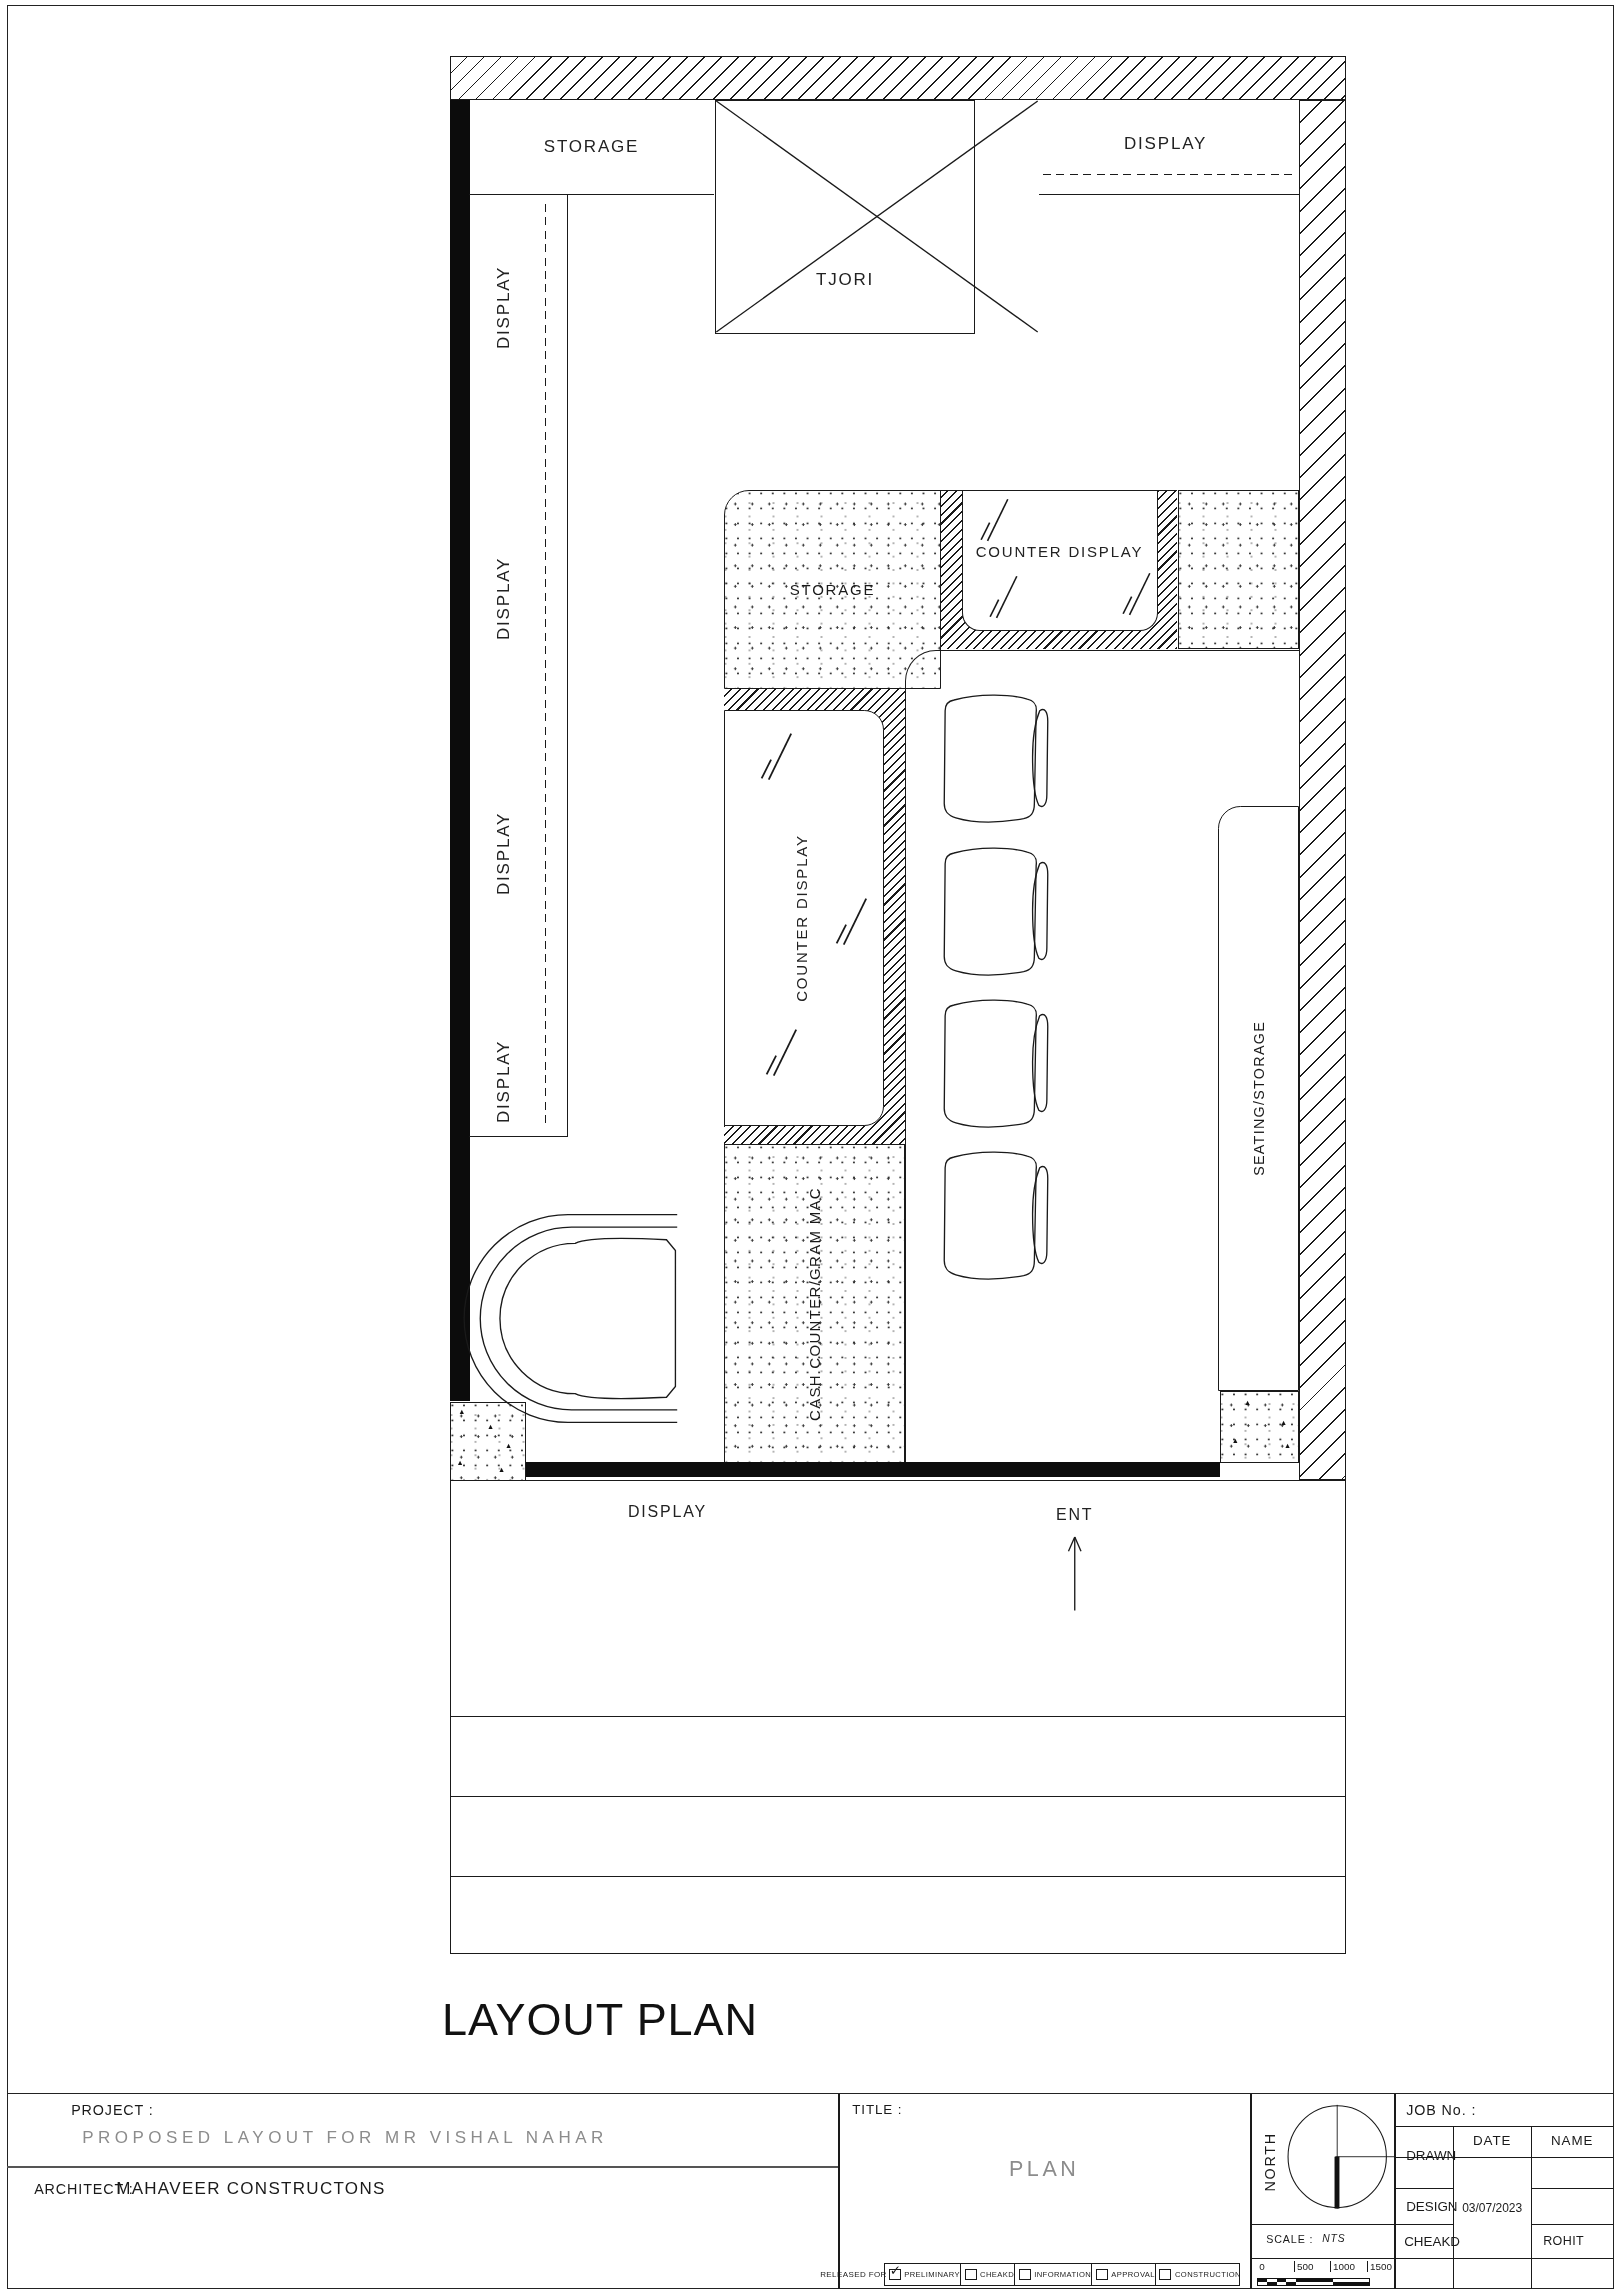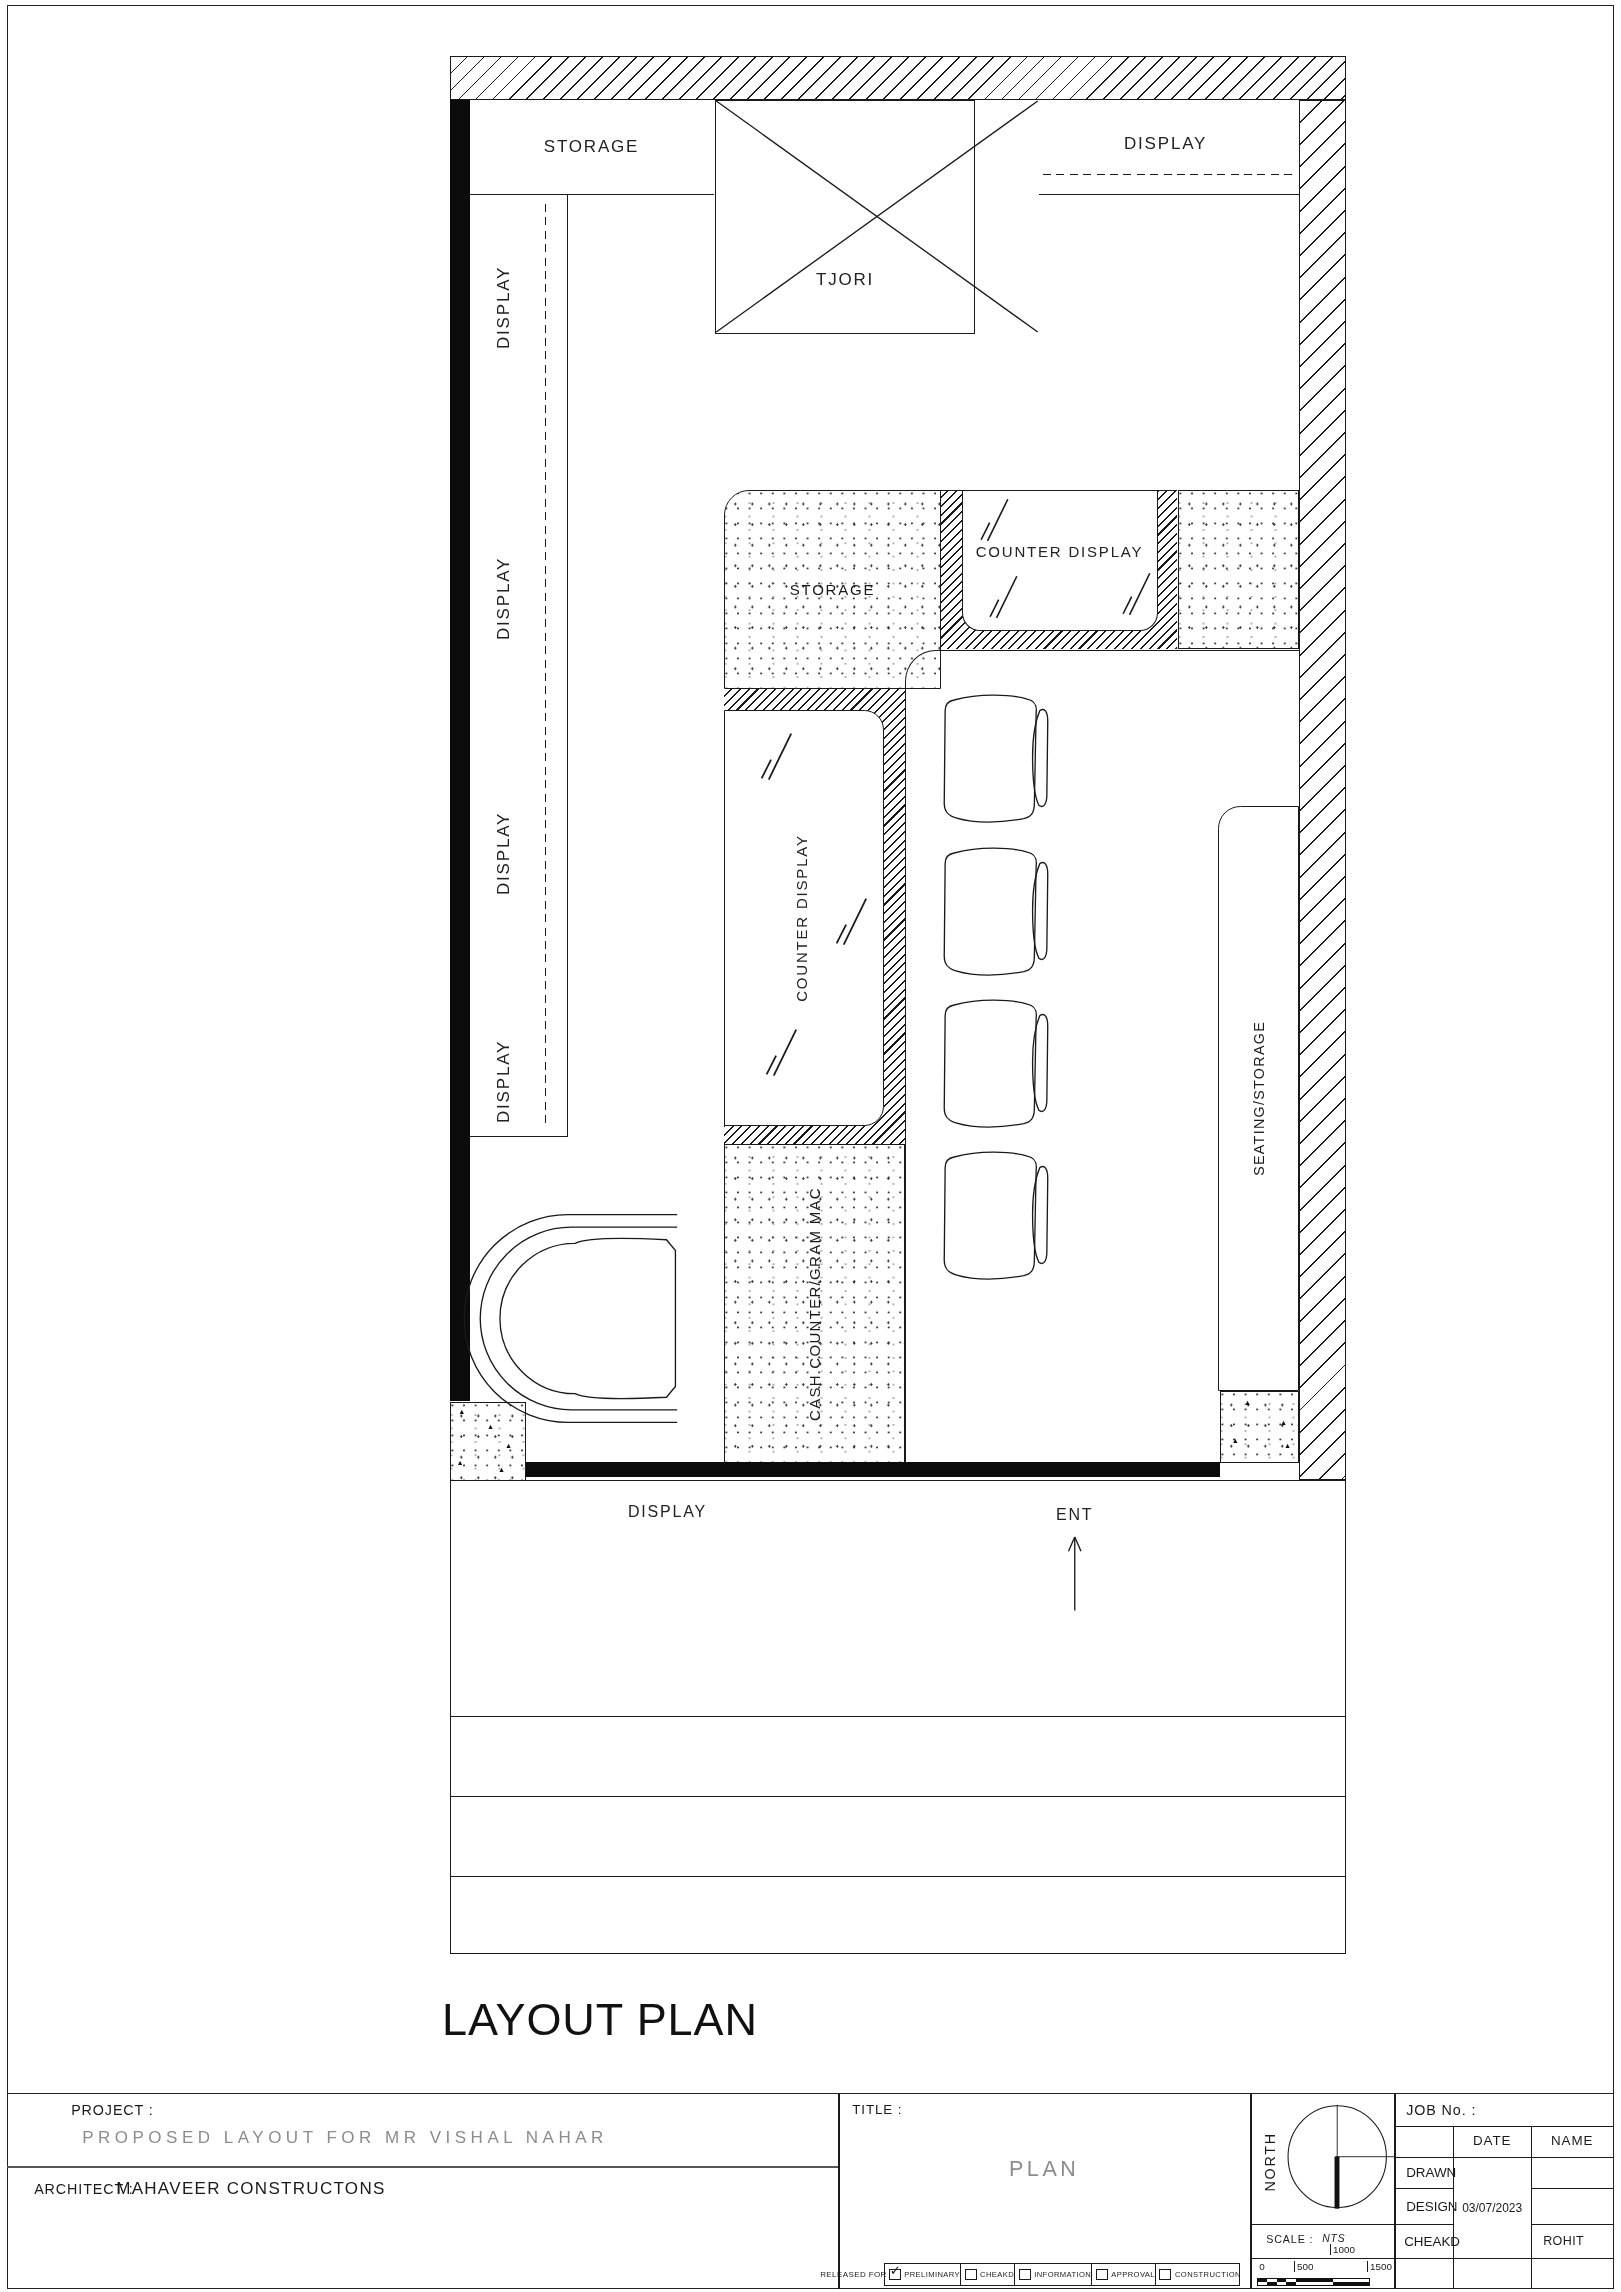--- a/index.html
+++ b/index.html
@@ -231,41 +231,41 @@
       <rect x="61" y="62" width="5.5" height="58" style="fill:#111;stroke:none;"></rect>
     </svg>
 
     <div class="ln" style="left:1243px;top:130px;width:144px;height:1.3px;"></div>
     <div class="tb-text" style="left:1259px;top:139px;font-size:10.7px;letter-spacing:0.9px;">SCALE :</div>
     <div class="tb-text" style="left:1315px;top:139px;font-size:10.3px;letter-spacing:0.9px;font-style:italic;">NTS</div>
 
     <div class="ln" style="left:1243px;top:164px;width:144px;height:1.3px;"></div>
     <div class="tb-text" style="left:1252px;top:167px;font-size:9.9px;">0</div>
     <div class="tb-text" style="left:1287px;top:167px;font-size:9.9px;border-left:0.9px solid #1a1a1a;padding-left:1.8px;">500</div>
-    <div class="tb-text" style="left:1323px;top:150px;font-size:9.9px;border-left:0.9px solid #1a1a1a;padding-left:1.8px;">1000</div>
+    <div class="tb-text" style="left:1323px;top:167px;font-size:9.9px;border-left:0.9px solid #1a1a1a;padding-left:1.8px;">1000</div>
     <div class="tb-text" style="left:1360px;top:167px;font-size:9.9px;border-left:0.9px solid #1a1a1a;padding-left:1.8px;">1500</div>
     <div class="abs" style="left:1250px;top:184px;width:113px;height:8px;border:0.9px solid #111;box-sizing:border-box;">
       <div class="sbar-row" style="background:linear-gradient(90deg,#111 0 9.4px,#fff 9.4px 19px,#111 19px 28px,#fff 28px 38px,#111 38px 75px,#fff 75px 113px);"></div>
       <div class="sbar-row" style="background:linear-gradient(90deg,#fff 0 9.4px,#111 9.4px 19px,#fff 19px 28px,#111 28px 38px,#fff 38px 75px,#111 75px 113px);"></div>
     </div>
 
     <div class="tb-text" style="left:1399px;top:8px;font-size:14.3px;letter-spacing:0.9px;">JOB No. :</div>
     <div class="ln" style="left:1387px;top:32px;width:219px;height:1.3px;"></div>
     <div class="ln" style="left:1387px;top:63px;width:219px;height:1.3px;"></div>
     <div class="ln" style="left:1387px;top:94px;width:59px;height:1.3px;"></div>
     <div class="ln" style="left:1524px;top:94px;width:82px;height:1.3px;"></div>
     <div class="ln" style="left:1387px;top:130px;width:59px;height:1.3px;"></div>
     <div class="ln" style="left:1524px;top:130px;width:82px;height:1.3px;"></div>
     <div class="ln" style="left:1387px;top:164px;width:219px;height:1.3px;"></div>
     <div class="ln" style="left:1446px;top:32px;width:1.3px;height:163px;"></div>
     <div class="ln" style="left:1524px;top:32px;width:1.3px;height:163px;"></div>
 
     <div class="tb-text" style="left:1446px;top:39px;width:78px;text-align:center;font-size:13.4px;letter-spacing:0.9px;">DATE</div>
     <div class="tb-text" style="left:1524px;top:39px;width:82px;text-align:center;font-size:13.4px;letter-spacing:0.9px;">NAME</div>
-    <div class="tb-text" style="left:1399px;top:71px;font-size:13.4px;">DRAWN</div>
+    <div class="tb-text" style="left:1399px;top:54px;font-size:13.4px;">DRAWN</div>
     <div class="tb-text" style="left:1399px;top:105px;font-size:13.4px;">DESIGN</div>
     <div class="tb-text" style="left:1397px;top:140px;font-size:13.4px;">CHEAKD</div>
     <div class="tb-text" style="left:1446px;top:107px;width:78px;text-align:center;font-size:12px;">03/07/2023</div>
     <div class="tb-text" style="left:1536px;top:140px;font-size:12.5px;letter-spacing:0.4px;">ROHIT</div>
   </div>
 
 </div>
 
 
 </body></html>

